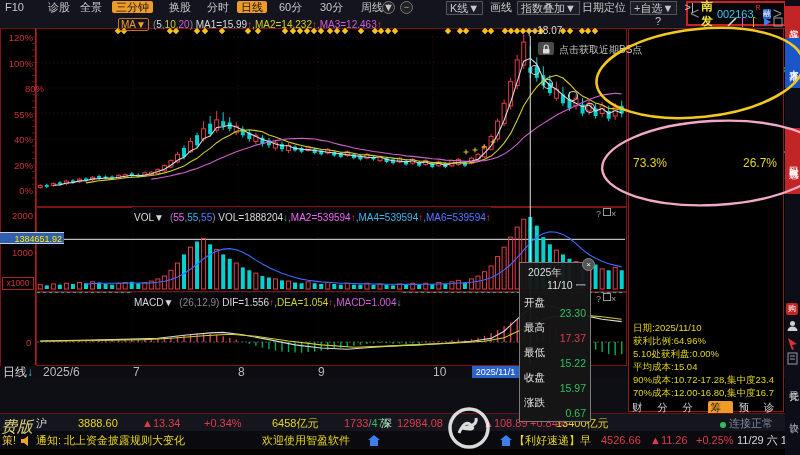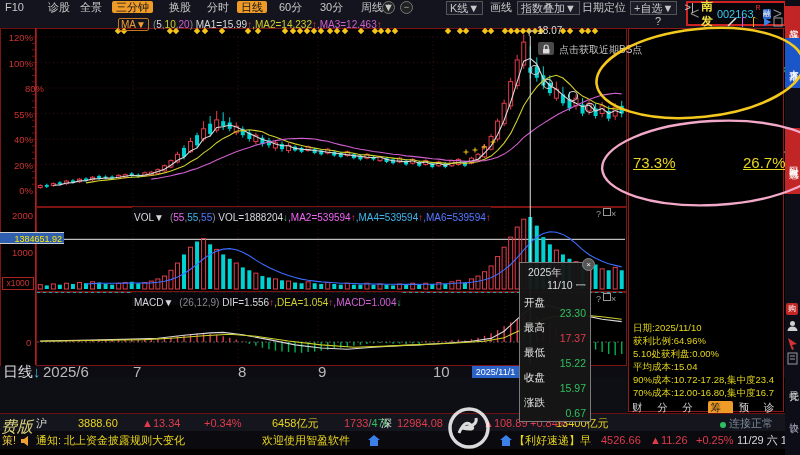--- a/index.html
+++ b/index.html
@@ -1,20 +1,20 @@
 <!DOCTYPE html>
 <html><head>
 <meta charset="utf-8">
 <style>
   html,body{margin:0;padding:0;background:#000;}
   #app{position:relative;width:800px;height:455px;background:#000;overflow:hidden;
        font-family:"Liberation Sans",sans-serif;color:#ccc;}
   .abs{position:absolute;}
   .t{position:absolute;font-size:11px;line-height:13px;white-space:nowrap;}
-  .s10{font-size:15px;line-height:12px;text-decoration:underline;}
+  .s10{font-size:12px;line-height:12px;}
   .w{color:#d8d8d8}.y{color:#cfcf2a}.m{color:#cf5fcf}.dim{color:#8a8a8a}
   .red{color:#e03c4c}.grn{color:#2fc05f}.cyn{color:#3fb4e8}.blu{color:#5577ff}
   .pnk{color:#ee66ee}.yel{color:#e8d520}
   #topbar{position:absolute;left:0;top:0;width:800px;height:28px;background:#14141f;
           border-bottom:1px solid #6b1010;}
   .tbtn{position:absolute;top:1px;height:12px;font-size:11px;line-height:12px;color:#c8c8c8;cursor:pointer;white-space:nowrap;}
   .chipA{background:#ef9b28;color:#141414;border-radius:2px;padding:0 4px;}
   .bord{border:1px solid #555;border-radius:0;padding:0 3px;background:#1c1c28;}
   .roundbtn{position:absolute;top:1px;width:11px;height:11px;border:1px solid #777;border-radius:50%;
             color:#bbb;font-size:9px;line-height:11px;text-align:center;background:#222;}

